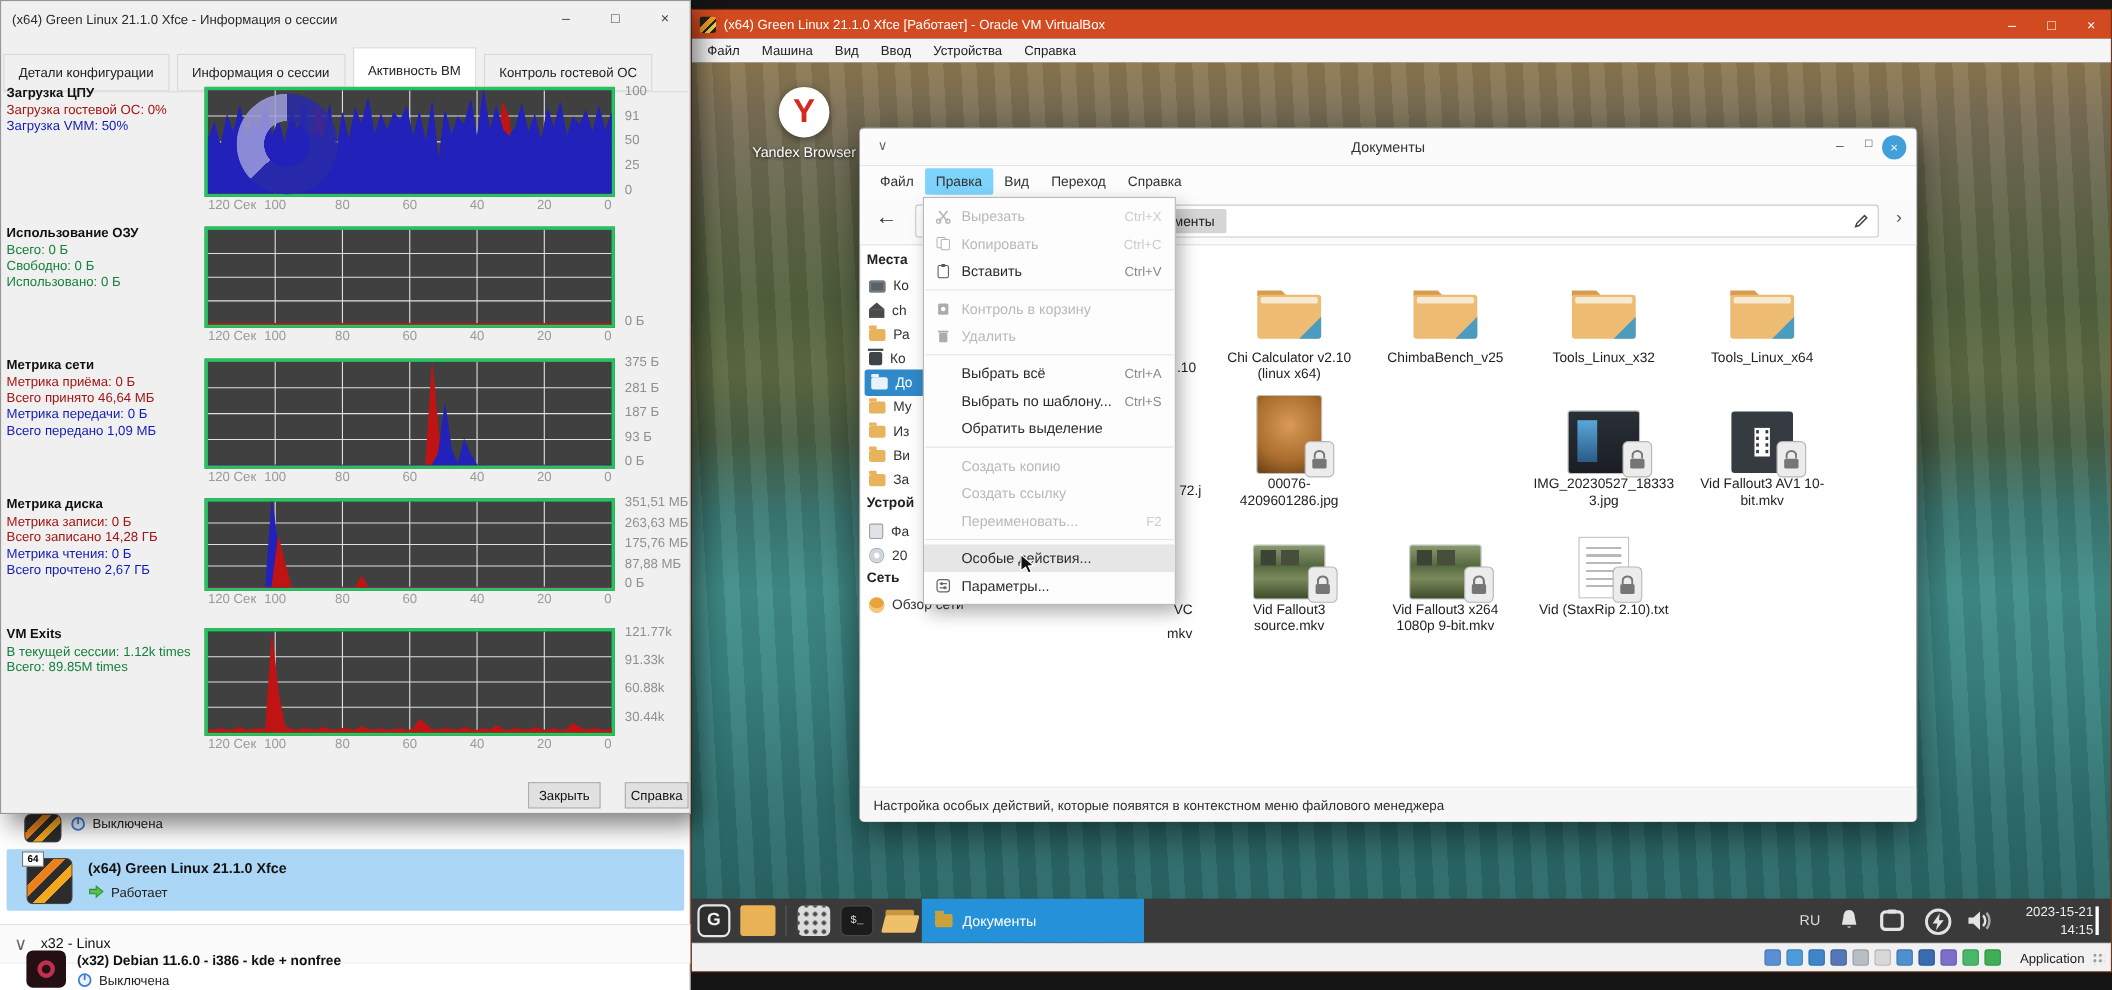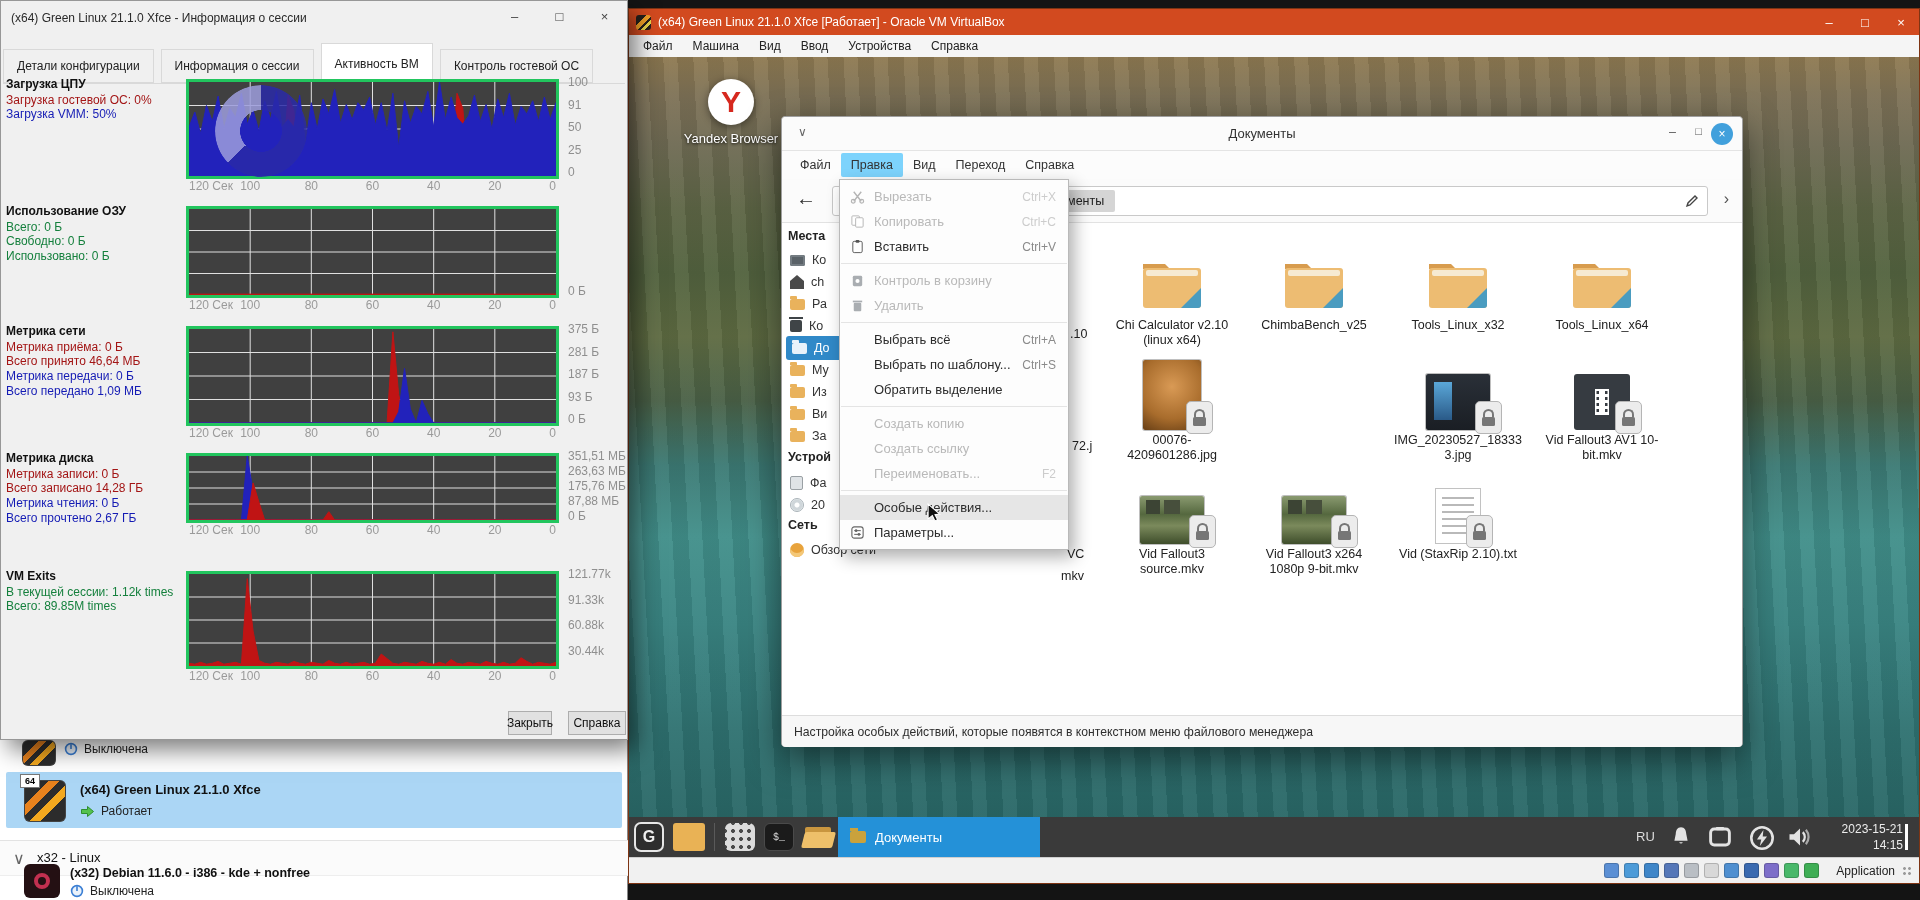--- a/index.html
+++ b/index.html
@@ -4,21 +4,21 @@
 <style>
 *{margin:0;padding:0;box-sizing:border-box}
 html,body{background:#0d0d0d}
 body{font-family:"Liberation Sans",sans-serif}
 #screen{position:relative;width:1920px;height:900px;overflow:hidden;background:#141414}
 
 
 #manager-win{position:absolute;left:0;top:0;width:628px;height:900px;background:#ffffff;z-index:10;border-right:1px solid #888}
 .vmicon{position:absolute;background:#2c2c2c;border-radius:6px;background-image:linear-gradient(135deg,transparent 30%,#e8821d 30% 43%,transparent 43% 55%,#f3a81f 55% 68%,transparent 68%);box-shadow:inset 0 0 0 1px #444}
 .vm-row-name{position:absolute;font-weight:bold;font-size:13px;color:#111}
-.vm-row-status{position:absolute;display:flex;align-items:center;gap:6px;font-size:12px;color:#222}
+.vm-row-status{position:absolute;display:flex;gap:6px;font-size:12px;color:#222}
 #vm-selected-row{position:absolute;left:6px;top:772px;width:616px;height:56px;background:#abd6f5;border-radius:2px}
 .badge64{position:absolute;left:20px;top:774px;width:20px;height:14px;background:#fff;border:1px solid #777;font-size:9px;font-weight:bold;text-align:center;line-height:12px;z-index:2}
 .group-hdr{position:absolute;left:0;top:840px;width:628px;height:36px;border-top:1px solid #e3e3e3;border-bottom:1px solid #eee;background:#fbfbfb}
 .debicon{position:absolute;background:#241013;border-radius:6px;display:flex;align-items:center;justify-content:center}
 .debring{width:16px;height:16px;border:4px solid #c23050;border-radius:50%}
 
 
 #session-win{position:absolute;left:0;top:0;width:628px;height:740px;background:#f0f0f0;border:1px solid #979797;box-shadow:8px 10px 22px rgba(0,0,0,.5);z-index:30;color:#1a1a1a}
 .sw-title{position:absolute;left:10px;top:10px;font-size:12px;color:#2a2a2a;white-space:nowrap}
 .sw-controls{position:absolute;right:0;top:0;display:flex}
@@ -319,21 +319,21 @@
       <div class="xaxis">
           <span style="left: 0px;">120 Сек</span>
           <span style="left: 16.6667%; transform: translateX(-50%);">100</span>
           <span style="left: 33.3333%; transform: translateX(-50%);">80</span>
           <span style="left: 50%; transform: translateX(-50%);">60</span>
           <span style="left: 66.6667%; transform: translateX(-50%);">40</span>
           <span style="left: 83.3333%; transform: translateX(-50%);">20</span>
           <span style="right: 0px;">0</span>
         </div>
     </div>
-    <div class="chart-block" style="top:452px;height:70px">
+    <div class="chart-block" style="top:452px;height:84px">
         <svg viewBox="0 0 100 100" preserveAspectRatio="none" class="chart-svg">
           <line x1="0" y1="25" x2="100" y2="25" class="gridline" vector-effect="non-scaling-stroke"></line>
           <line x1="0" y1="50" x2="100" y2="50" class="gridline" vector-effect="non-scaling-stroke"></line>
           <line x1="0" y1="75" x2="100" y2="75" class="gridline" vector-effect="non-scaling-stroke"></line>
           <line x1="16.67" y1="0" x2="16.67" y2="100" class="gridline" vector-effect="non-scaling-stroke"></line>
           <line x1="33.33" y1="0" x2="33.33" y2="100" class="gridline" vector-effect="non-scaling-stroke"></line>
           <line x1="50.00" y1="0" x2="50.00" y2="100" class="gridline" vector-effect="non-scaling-stroke"></line>
           <line x1="66.67" y1="0" x2="66.67" y2="100" class="gridline" vector-effect="non-scaling-stroke"></line>
           <line x1="83.33" y1="0" x2="83.33" y2="100" class="gridline" vector-effect="non-scaling-stroke"></line>
           <path d="M0,100 L0.00,100.00 L1.59,100.00 L3.17,100.00 L4.76,100.00 L6.35,100.00 L7.94,100.00 L9.52,100.00 L11.11,100.00 L12.70,100.00 L14.29,100.00 L15.87,0.00 L17.46,55.00 L19.05,100.00 L20.63,100.00 L22.22,100.00 L23.81,100.00 L25.40,100.00 L26.98,100.00 L28.57,100.00 L30.16,100.00 L31.75,100.00 L33.33,100.00 L34.92,100.00 L36.51,100.00 L38.10,100.00 L39.68,100.00 L41.27,100.00 L42.86,100.00 L44.44,100.00 L46.03,100.00 L47.62,100.00 L49.21,100.00 L50.79,100.00 L52.38,100.00 L53.97,100.00 L55.56,100.00 L57.14,100.00 L58.73,100.00 L60.32,100.00 L61.90,100.00 L63.49,100.00 L65.08,100.00 L66.67,100.00 L68.25,100.00 L69.84,100.00 L71.43,100.00 L73.02,100.00 L74.60,100.00 L76.19,100.00 L77.78,100.00 L79.37,100.00 L80.95,100.00 L82.54,100.00 L84.13,100.00 L85.71,100.00 L87.30,100.00 L88.89,100.00 L90.48,100.00 L92.06,100.00 L93.65,100.00 L95.24,100.00 L96.83,100.00 L98.41,100.00 L100.00,100.00 L100,100 Z" fill="#2222bb" stroke="#2222bb" stroke-width="1" vector-effect="non-scaling-stroke"></path>
@@ -379,21 +379,21 @@
           <span style="left: 0px;">120 Сек</span>
           <span style="left: 16.6667%; transform: translateX(-50%);">100</span>
           <span style="left: 33.3333%; transform: translateX(-50%);">80</span>
           <span style="left: 50%; transform: translateX(-50%);">60</span>
           <span style="left: 66.6667%; transform: translateX(-50%);">40</span>
           <span style="left: 83.3333%; transform: translateX(-50%);">20</span>
           <span style="right: 0px;">0</span>
         </div>
     </div>
 
-    <button class="sw-footbtn" style="left:507px;width:44px">Закрыть</button>
+    <button class="sw-footbtn" style="left:479px;width:66px">Закрыть</button>
     <button class="sw-footbtn" style="left:567px;width:58px">Справка</button>
   </div>
 
   <div id="vm-win">
     <div class="vb-title">
       <span class="vb-appicon"></span>
       <span>(x64) Green Linux 21.1.0 Xfce [Работает] - Oracle VM VirtualBox</span>
       <span class="vb-controls">
         <span class="vb-btn">–</span>
         <span class="vb-btn">□</span>

